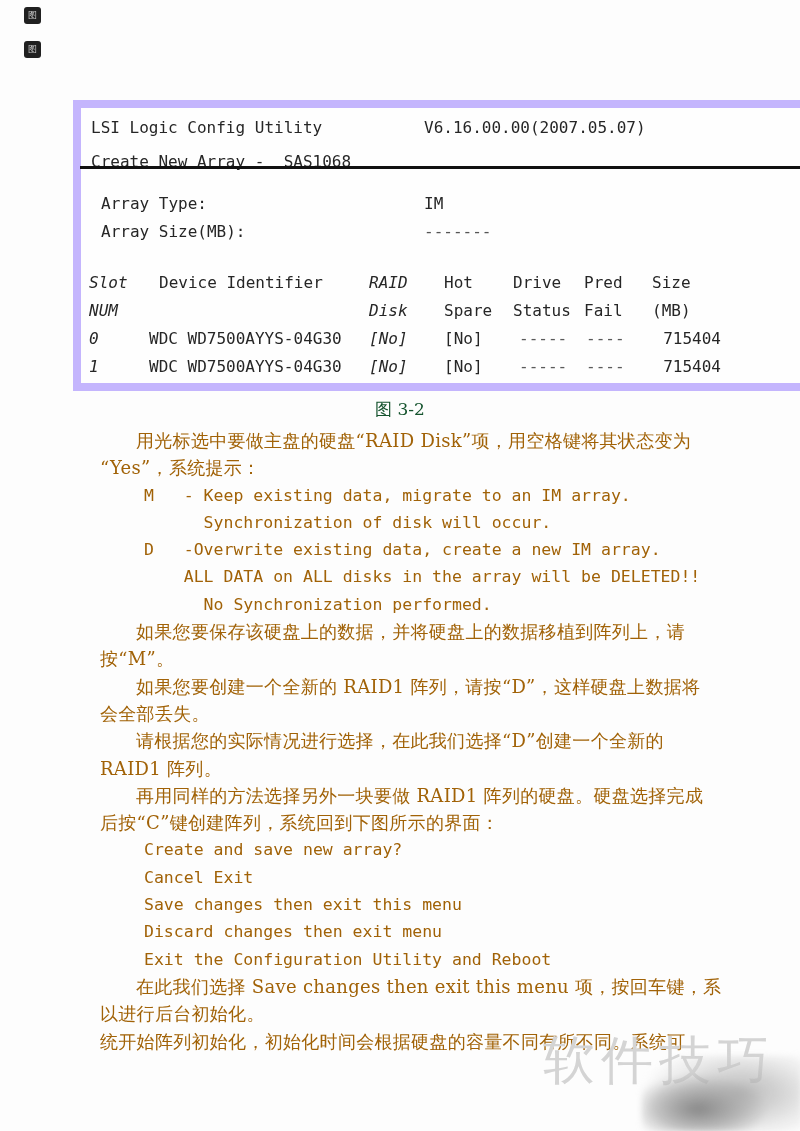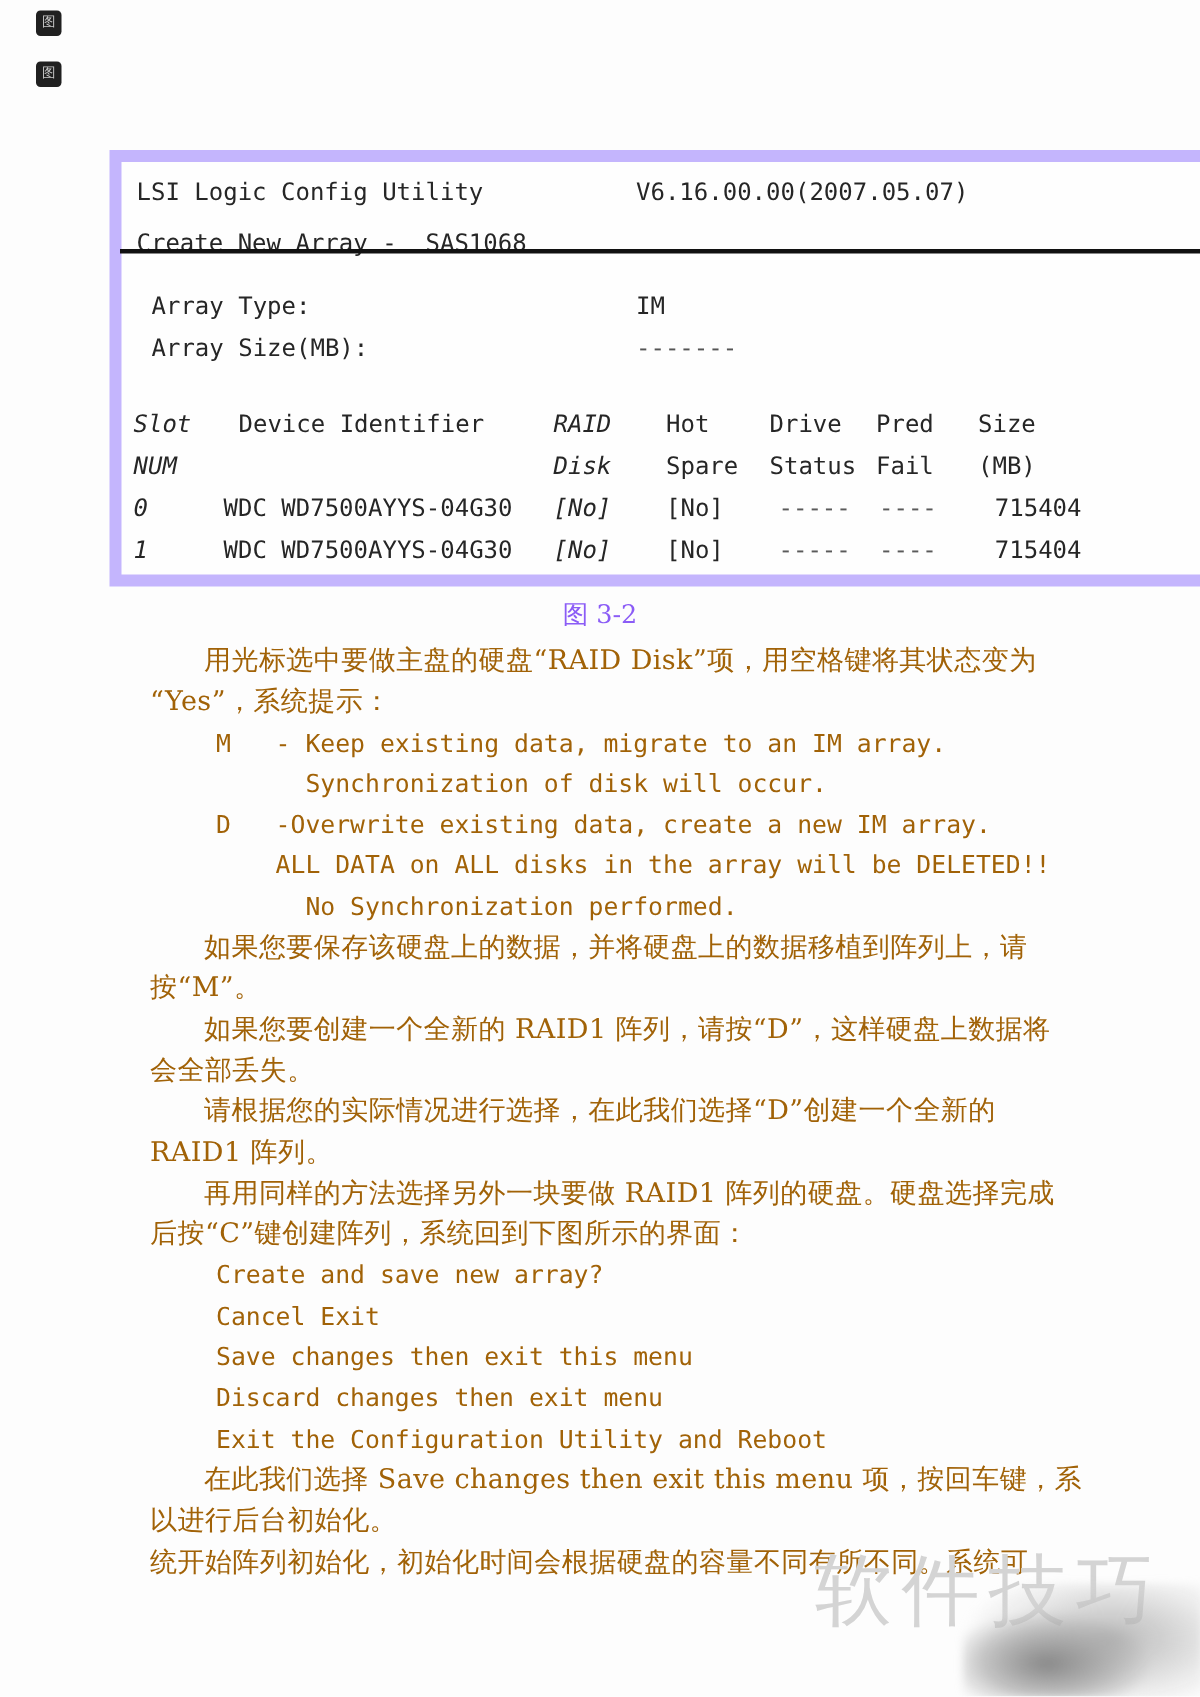--- a/index.html
+++ b/index.html
@@ -45,21 +45,21 @@
   .c-hot    { left:363px; }
   .c-driveh { left:432px; }
   .c-drive  { left:438px; color:#5a5a5a; }
   .c-predh  { left:503px; }
   .c-pred   { left:505px; color:#5a5a5a; }
   .c-sizeh  { left:571px; }
   .c-size   { left:560px; width:80px; text-align:right; }
 
   .caption {
     position:absolute; left:73px; top:398px; width:654px;
-    text-align:center; font-size:17px; color:#8b5cf6;
+    text-align:center; font-size:17px; color:#14532d;
   }
 
   
   .body-text { position:absolute; left:100px; top:427px; width:645px; }
   .line {
     height:27.3px; line-height:27.3px; font-size:18px;
     color:#a16207; white-space:pre; letter-spacing:0.3px;
   }
   .line.indent { padding-left:36px; }
   .line.code {

